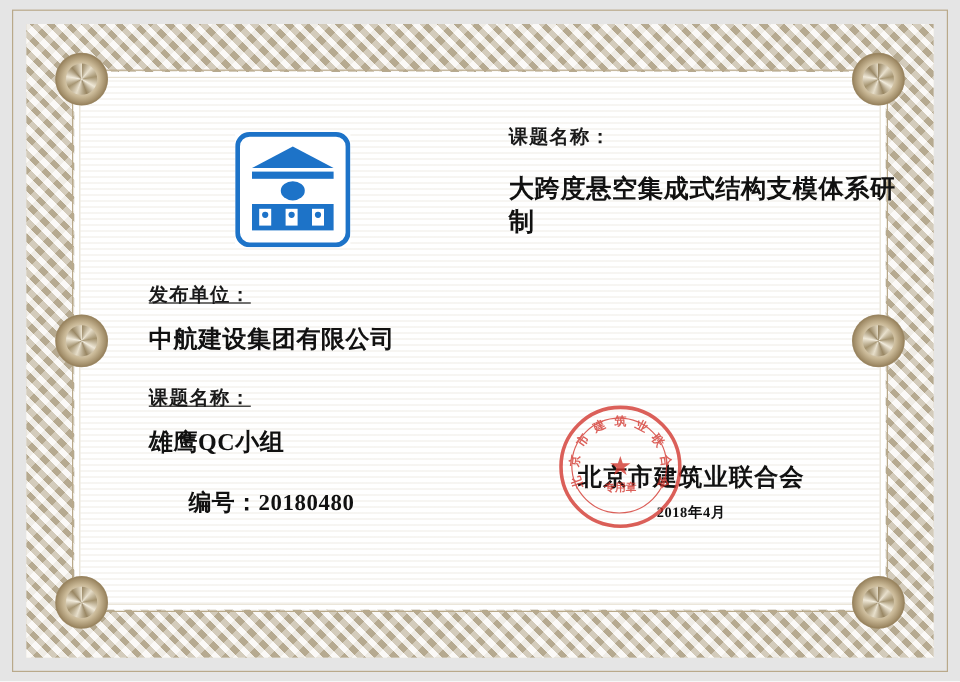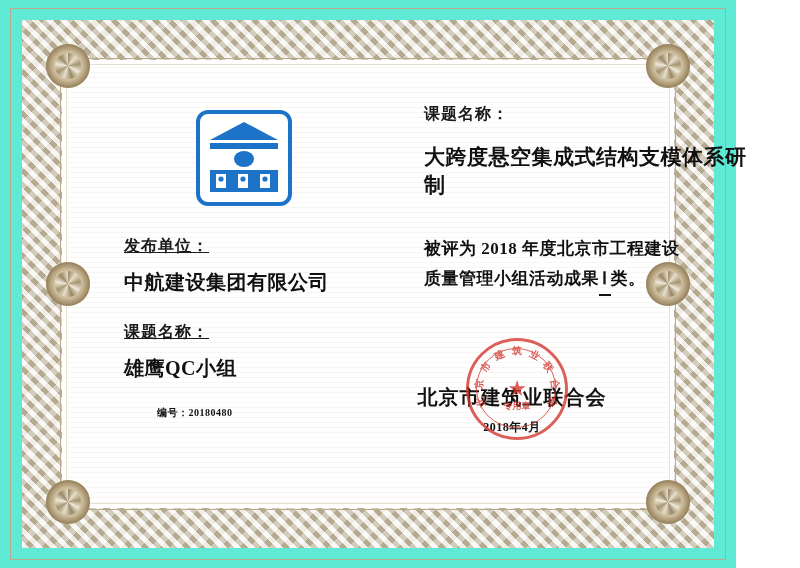--- a/index.html
+++ b/index.html
@@ -9,23 +9,23 @@
   }
   body {
     width: 800px;
     height: 568px;
     overflow: hidden;
     font-family: "Liberation Serif", serif;
   }
 
   .certificate {
     position: relative;
-    width: 736px;
+    width: 800px;
     height: 568px;
-    background: #5eead4;
+    background: #e5e5e5;
     box-sizing: border-box;
   }
 
   
   .border-outer {
     position: absolute;
     left: 10px;
     top: 8px;
     right: 10px;
     bottom: 8px;
@@ -180,21 +180,21 @@
     font-weight: bold;
     letter-spacing: 0.5px;
     margin-top: 12px;
   }
   .field-gap { height: 26px; }
 
   .serial {
     position: absolute;
     left: 48px;
     top: 330px;
-    font-size: 10px;
+    font-size: 19px;
     color: #111111;
     font-weight: bold;
     letter-spacing: 0.5px;
     padding-left: 33px;
   }
 
   .award-block {
     position: absolute;
     left: 348px;
     top: 158px;
@@ -332,24 +332,20 @@
     <div class="left-fields">
       <div class="field-label">发布单位：</div>
       <div class="field-value">中航建设集团有限公司</div>
       <div class="field-gap"></div>
       <div class="field-label">课题名称：</div>
       <div class="field-value">雄鹰QC小组</div>
     </div>
 
     <div class="serial">编号：20180480</div>
 
-    <div class="award-block">
-      <div class="award-line">被评为 2018 年度北京市工程建设</div>
-      <div class="award-line"><span>质量管理小组活动成果</span><span class="grade">Ⅰ</span><span>类。</span></div>
-    </div>
 
     <div class="seal">
       <div class="seal-inner"></div>
       <div class="seal-star">★</div>
       <div class="seal-text">
           <span style="transform: rotate(-200deg) translate(38px) rotate(90deg) translate(-50%, -50%);">北</span>
           <span style="transform: rotate(-172.5deg) translate(38px) rotate(90deg) translate(-50%, -50%);">京</span>
           <span style="transform: rotate(-145deg) translate(38px) rotate(90deg) translate(-50%, -50%);">市</span>
           <span style="transform: rotate(-117.5deg) translate(38px) rotate(90deg) translate(-50%, -50%);">建</span>
           <span style="transform: rotate(-90deg) translate(38px) rotate(90deg) translate(-50%, -50%);">筑</span>

